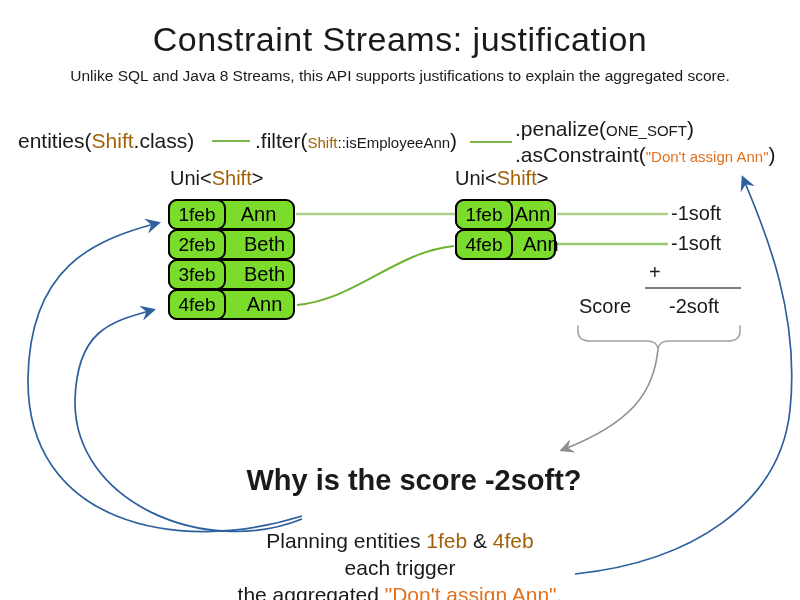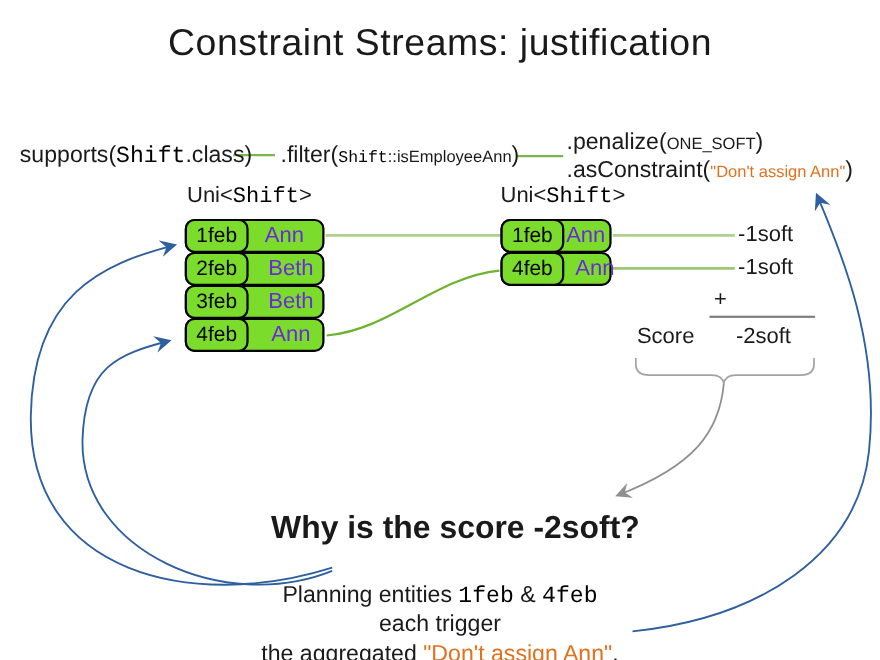--- a/index.html
+++ b/index.html
@@ -7,37 +7,37 @@
   #canvas {
     position:relative; width:800px; height:600px; background:#ffffff;
     font-family:"Liberation Sans", sans-serif; color:#1a1a1a; overflow:hidden;
   }
   .abs { position:absolute; }
   #title { top:20px; left:0; right:0; text-align:center; font-size:34px; font-weight:400; letter-spacing:0.5px; }
   #subtitle { top:67px; left:0; right:0; text-align:center; font-size:15.5px; }
 
   .code { font-size:21px; white-space:nowrap; }
   .code .sm { font-size:15px; }
-  .green { color:#000000;font-family:Liberation Mono, monospace; }
+  .green { color:#a16207; }
   .orange { color:#e2711d; }
 
   .type-label { font-size:20px; white-space:nowrap; }
 
   .shift-group { display:flex; flex-direction:column; }
   .shift-row {
     display:flex; align-items:stretch; height:31px;
     background:#7bdc2c; border:2px solid #000; border-radius:9px;
   }
   .shift-row + .shift-row { margin-top:-1px;gap:12px; }
   .date-chip {
     margin:-2px; padding:0 7px; background:#7bdc2c; border:2px solid #000; border-radius:9px;
     display:flex; align-items:center; justify-content:center;
     font-size:19px; color:#000; min-width:58px;
   }
-  .emp-name { flex:1; display:flex; align-items:center; justify-content:center; font-size:20px; color:#6d28d9; }
+  .emp-name { flex:1; display:flex; align-items:center; justify-content:center; font-size:20px; color:#000000; }
 
   .score-text { font-size:20px; white-space:nowrap; }
   #sum-rule { width:96px; height:2px; background:#7f7f7f; }
 
   .why-heading { top:464px; left:0; right:0; text-align:center; font-size:29px; font-weight:700;padding-left:28px; }
   .why-line { left:0; right:0; text-align:center; font-size:21px;margin-top:24px; }
 
   svg.overlay { position:absolute; top:0; left:0; pointer-events:none; }
 </style>
 </head>
@@ -65,22 +65,23 @@
 
     <path d="M578,326 L578,331 Q578,341 590,341 L647,341 Q657,341 658,349 Q659,341 669,341 L728,341 Q740,341 740,331 L740,326" fill="none" stroke="#a3a3a3" stroke-width="1.6" stroke-linecap="round"></path>
     <path d="M658,349 C654,392 632,423 562,450" fill="none" stroke="#8f8f8f" stroke-width="1.6" marker-end="url(#arrowGray)"></path>
 
     <path d="M302,516 C175,556 26,522 28,378 C30,268 92,240 158,223" fill="none" stroke="#2e5f9e" stroke-width="1.7" marker-end="url(#arrowBlue)"></path>
     <path d="M302,519 C205,558 73,502 75,400 C77,332 108,322 153,310" fill="none" stroke="#2e5f9e" stroke-width="1.7" marker-end="url(#arrowBlue)"></path>
     <path d="M575,574 C690,562 780,505 790,410 C800,315 766,232 743,178" fill="none" stroke="#2e5f9e" stroke-width="1.7" marker-end="url(#arrowBlue)"></path>
   </svg>
 
   <div id="title" class="abs">Constraint Streams: justification</div>
+  <div id="subtitle" class="abs">Unlike SQL and Java 8 Streams, this API supports justifications to explain the aggregated score.</div>
 
-  <div class="abs code" style="left:18px; top:129px;"><span>supports(</span><span class="green">Shift</span><span>.class)</span></div>
+  <div class="abs code" style="left:18px; top:129px;"><span>entities(</span><span class="green">Shift</span><span>.class)</span></div>
 
   <div class="abs code" style="left:255px; top:129px;"><span>.filter(</span><span class="sm green">Shift</span><span class="sm">::isEmployeeAnn</span><span>)</span></div>
 
   <div class="abs code" style="left:515px; top:117px;"><span>.penalize(</span><span class="sm">ONE_SOFT</span><span>)</span></div>
 
   <div class="abs code" style="left:515px; top:143px;"><span>.asConstraint(</span><span class="sm orange">"Don't assign Ann"</span><span>)</span></div>
 
   <div class="abs type-label" style="left:170px; top:167px;"><span>Uni&lt;</span><span class="green">Shift</span><span>&gt;</span></div>
 
   <div class="abs type-label" style="left:455px; top:167px;"><span>Uni&lt;</span><span class="green">Shift</span><span>&gt;</span></div>

